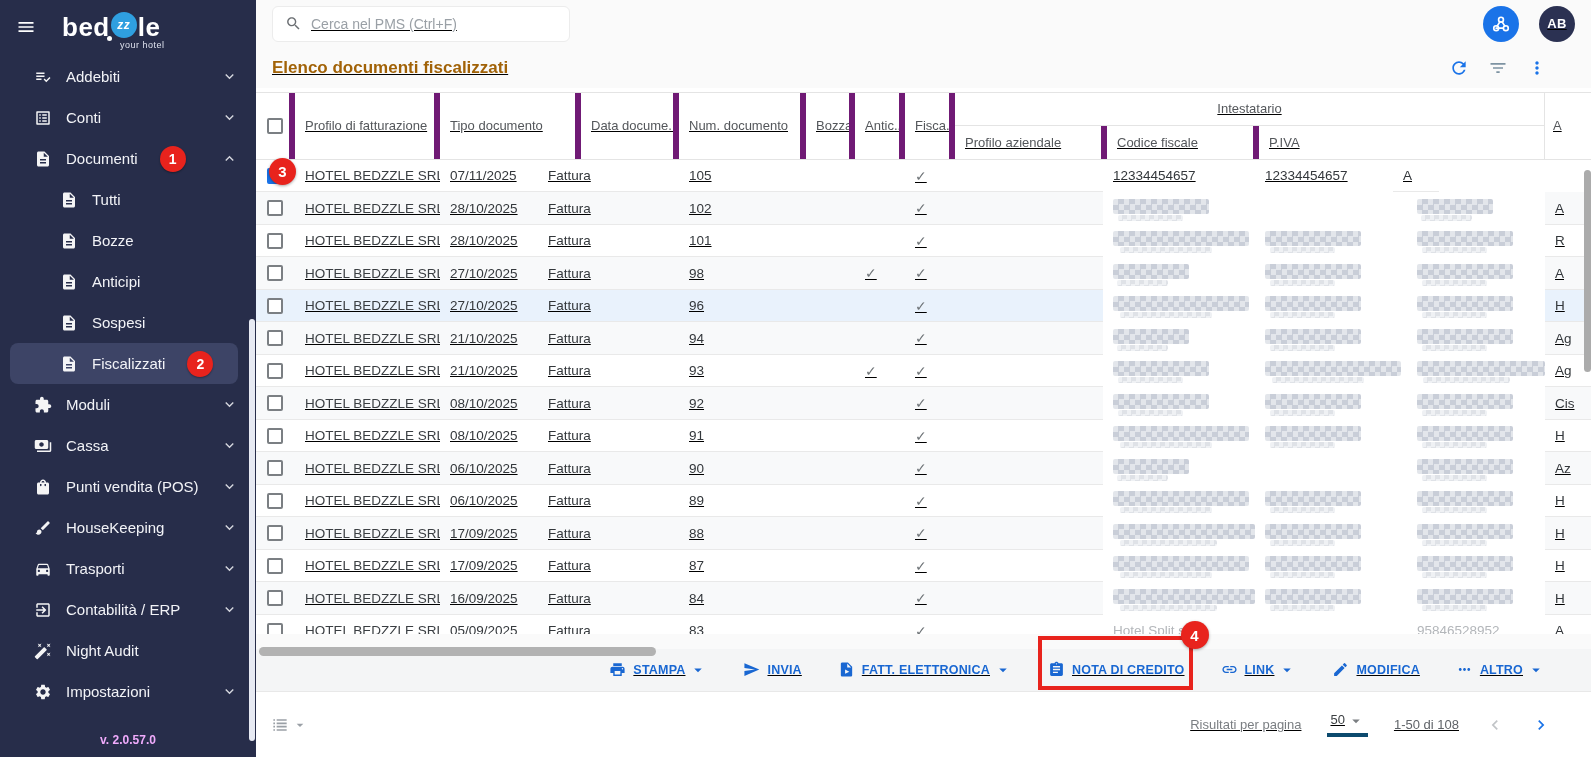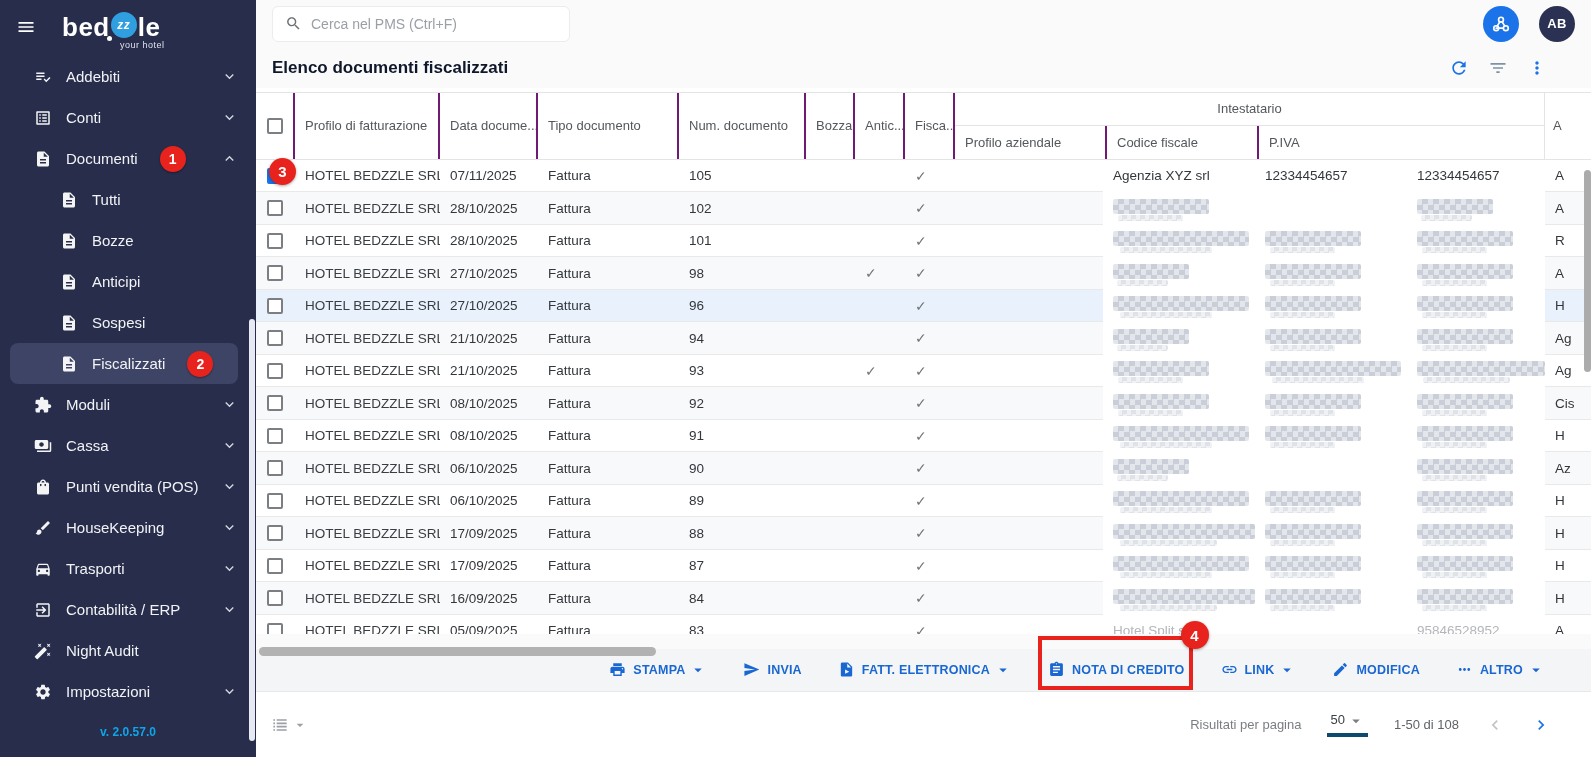--- a/index.html
+++ b/index.html
@@ -15,47 +15,47 @@
   .logo-zz::before { content:""; position:absolute; width:5px; height:5px; background:#fff; border-radius:50%; left:-4px; bottom:-3px; }
   .logo-tag { position:absolute; right:-4px; bottom:-7px; font-size:9px; font-weight:400; color:#dfe2ee; letter-spacing:.5px; }
   .nav { padding-top:2px; }
   .nav-item { height:41px; display:flex; align-items:center; gap:14px; padding:0 18px 0 34px; font-size:15px; font-weight:500; cursor:pointer; }
   .nav-item.sub { padding-left:60px; }
   .nav-item.selected { background:#3d4466; border-radius:8px; margin:0 18px 0 10px; padding-left:50px; }
   .nav-ico { width:18px; height:18px; flex:none; opacity:.95; color:#fff; }
   .chev { margin-left:auto; width:17px; height:17px; opacity:.85; flex:none; }
   .chev.up { transform:rotate(180deg); }
   .nbadge { width:26px; height:26px; border-radius:50%; background:#e8231d; color:#fff; display:flex; align-items:center; justify-content:center; font-size:14px; font-weight:700; margin-left:8px; flex:none; box-shadow:0 1px 2px rgba(0,0,0,.35); }
-  .version { position:absolute; bottom:18px; width:100%; text-align:center; font-size:12px; font-weight:700; color:#0ea5e9; }
+  .version { position:absolute; bottom:10px; width:100%; text-align:center; font-size:12px; font-weight:700; color:#f0abfc; }
   .sb-scroll { position:absolute; right:1px; top:319px; width:6px; height:422px; background:#e7eaf3; border-radius:3px; cursor:pointer; }
 
   
-  .main { width:1335px; flex:none; display:flex; flex-direction:column; background:#fafafa; }
+  .main { width:1335px; flex:none; display:flex; flex-direction:column; background:#fafafa;text-decoration:underline; }
   .topbar { height:52px; display:flex; align-items:center; padding:0 16px; background:#fafafa; }
   .search { width:298px; height:36px; background:#fff; border:1px solid #ececec; border-radius:6px; display:flex; align-items:center; padding:0 12px; gap:9px; }
   .search-ico { width:17px; height:17px; color:#6b6f73; flex:none; }
   .search input { border:none; outline:none; flex:1; font-size:14px; color:#333; background:transparent; }
   .search input::placeholder { color:#9aa0a6; }
   .top-right { margin-left:auto; display:flex; gap:20px; align-items:flex-start; }
   .circle { width:36px; height:36px; border-radius:50%; display:flex; align-items:center; justify-content:center; cursor:pointer; }
   .circle.webhook { background:#1a73e8; color:#fff; padding:8px; }
   .circle.avatar { background:#2b3152; color:#fff; font-size:13px; font-weight:700; letter-spacing:.3px; }
 
   .titlebar { height:44px; display:flex; align-items:center; padding:0 16px; background:#fafafa; }
-  .page-title { font-size:17px; font-weight:700; color:#0f172a; }
+  .page-title { font-size:17px; font-weight:700; color:#a16207; }
   .actions { margin-left:auto; display:flex; gap:19px; margin-right:28px; }
   .act { width:20px; height:20px; cursor:pointer; }
   .act.refresh { color:#1a73e8; }
   .act.filter { color:#7d93a2; }
   .act.kebab { color:#1a73e8; }
 
   
   .tablewrap { background:#fff; }
   .thead { display:flex; height:68px; border-top:1px solid #e4e4e4; border-bottom:1px solid #e4e4e4; background:#fff; margin-top:4px; font-size:13px; color:#54575b; }
-  .hcell { display:flex; align-items:center; border-right:2px solid #701a75; padding-left:10px; height:100%; overflow:hidden; white-space:nowrap; cursor:pointer; }
+  .hcell { display:flex; align-items:center; border-right:6px solid #701a75; padding-left:10px; height:100%; overflow:hidden; white-space:nowrap; cursor:pointer; }
   .group { display:flex; flex-direction:column; border-right:1px solid #e4e4e4; width:590px; flex:none; }
   .group-top { height:33px; display:flex; align-items:center; justify-content:center; border-bottom:1px solid #e4e4e4; }
   .group-bottom { display:flex; flex:1; }
   .group-bottom .hcell:last-child { border-right:none; }
   .hcell.last { border-right:none; }
   .c0{width:39px;flex:none;} .c1{width:145px;flex:none;} .c2{width:98px;flex:none;} .c3{width:141px;flex:none;}
   .c4{width:127px;flex:none;} .c5{width:49px;flex:none;} .c6{width:50px;flex:none;} .c7{width:50px;flex:none;}
   .c8{width:148px;flex:none;} .c9{width:152px;flex:none;} .c10{width:152px;flex:none;} .c11{width:138px;flex:none;}
   .c12{width:46px;flex:none;padding-left:8px;}
 
@@ -355,22 +355,22 @@
           </span>
       </div>
     </div>
 
     <div class="tablewrap">
       <div class="thead">
         <div class="hcell c0">
             <span class="cbx"></span>
           </div>
         <div class="hcell c1">Profilo di fatturazione</div>
+        <div class="hcell c3">Tipo documento</div>
         <div class="hcell c2">Data docume...</div>
-        <div class="hcell c3">Tipo documento</div>
         <div class="hcell c4">Num. documento</div>
         <div class="hcell c5">Bozza</div>
         <div class="hcell c6">Antic...</div>
         <div class="hcell c7">Fisca...</div>
         <div class="group">
           <div class="group-top">Intestatario</div>
           <div class="group-bottom">
             <div class="hcell c9">Profilo aziendale</div>
             <div class="hcell c10">Codice fiscale</div>
             <div class="hcell c11">P.IVA</div>
@@ -386,21 +386,20 @@
             <div class="cell c1 strong">HOTEL BEDZZLE SRL</div>
             <div class="cell c2">07/11/2025</div>
             <div class="cell c3">Fattura</div>
             <div class="cell c4">105</div>
             <div class="cell c5"></div>
             <div class="cell c6"></div>
             <div class="cell c7">
               <span class="check">✓</span>
             </div>
             <div class="cell c8"></div>
-            <div class="cell c9 zone">Agenzia XYZ srl</div>
             <div class="cell c10 zone">12334454657</div>
             <div class="cell c11 zone">12334454657</div>
             <div class="cell c12">A</div>
           </div>
           <div class="trow alt">
             <div class="cell c0 cbcell">
               <span class="cbx"></span>
             </div>
             <div class="cell c1 strong">HOTEL BEDZZLE SRL</div>
             <div class="cell c2">28/10/2025</div>

